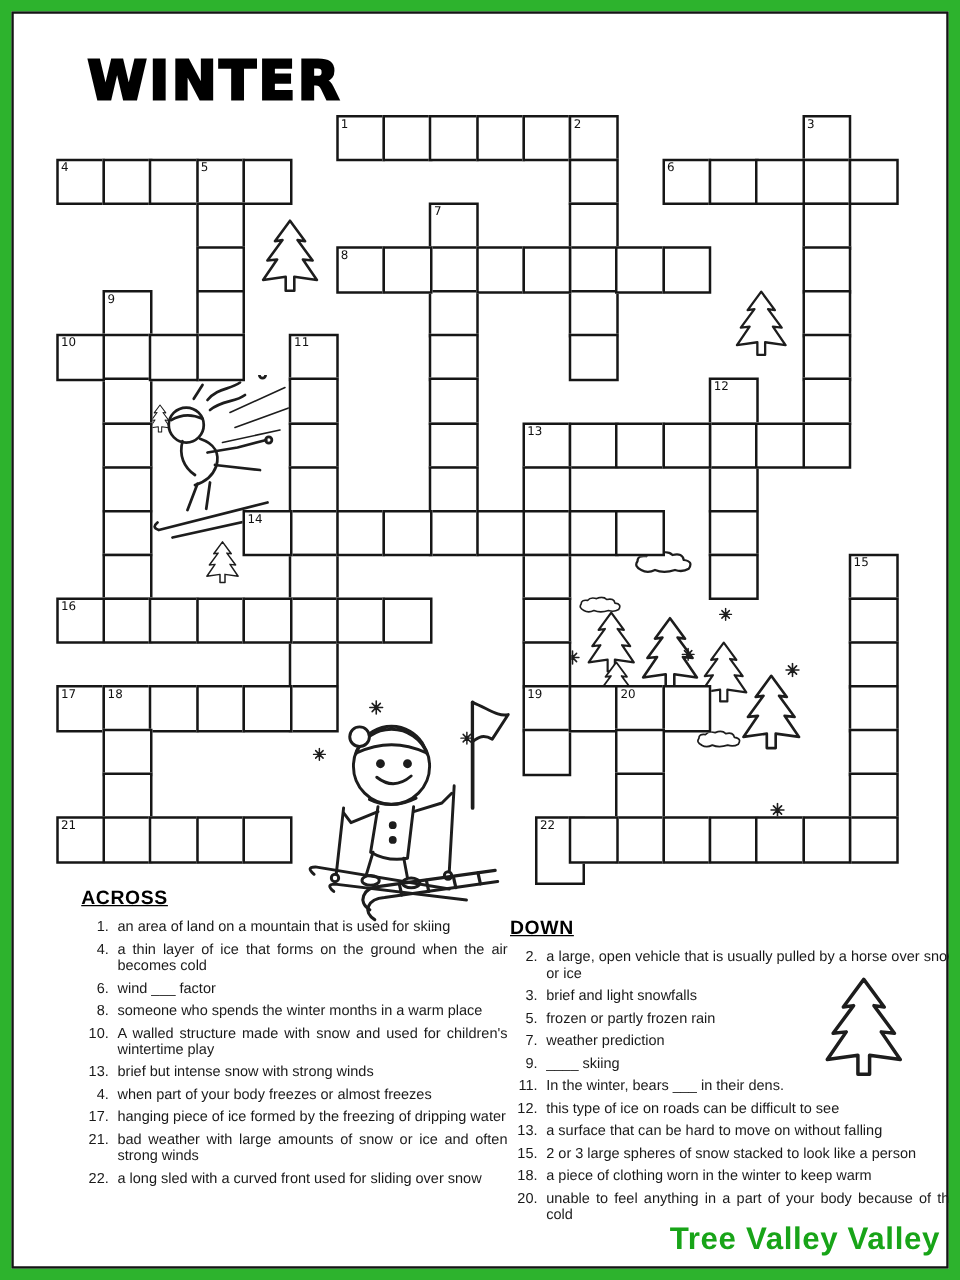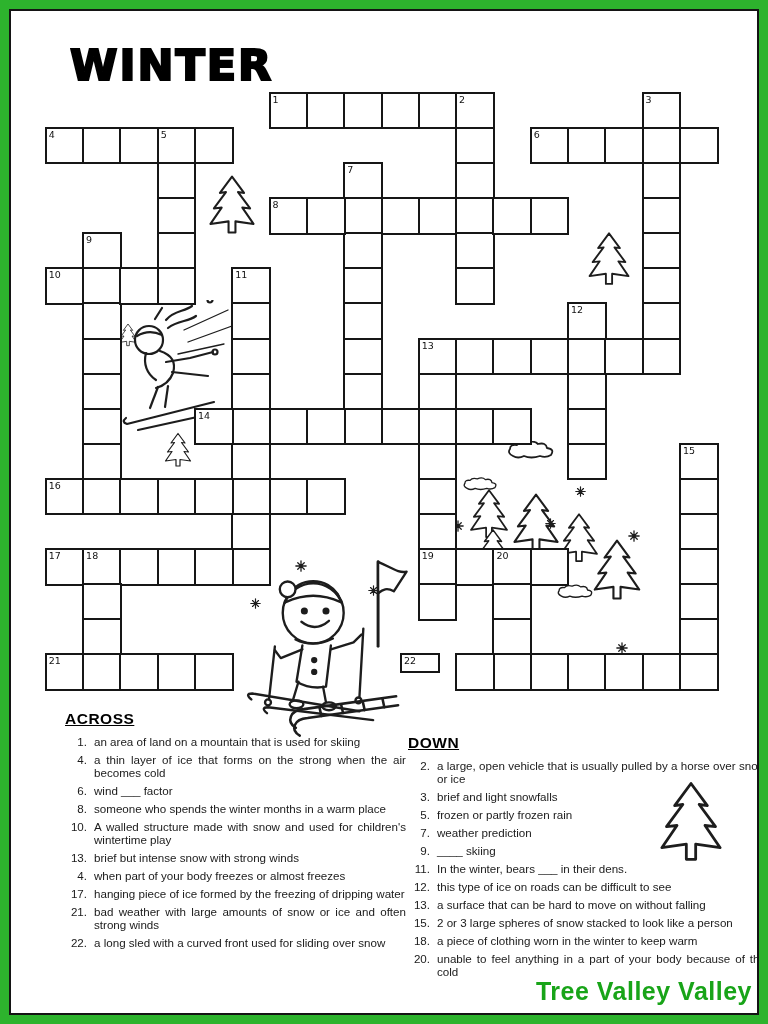--- a/index.html
+++ b/index.html
@@ -366,40 +366,40 @@
       <div class="cell" style="left: 529.7px; top: 548.1px; width: 39.7px; height: 37.5px; border-color: rgb(22, 22, 22);"></div>
       <div class="cell" style="left: 492.4px; top: 583.2px; width: 39.7px; height: 37.5px; border-color: rgb(22, 22, 22);"></div>
       <div class="cell" style="left: 492.4px; top: 618.3px; width: 39.7px; height: 37.5px; border-color: rgb(22, 22, 22);"></div>
       <div class="cell" style="left: 492.4px; top: 653.4px; width: 39.7px; height: 37.5px; border-color: rgb(22, 22, 22);"></div>
       <div class="cell" style="left: 44.8px; top: 653.4px; width: 39.7px; height: 37.5px; border-color: rgb(22, 22, 22);">
         <span class="cellnum">21</span>
       </div>
       <div class="cell" style="left: 119.4px; top: 653.4px; width: 39.7px; height: 37.5px; border-color: rgb(22, 22, 22);"></div>
       <div class="cell" style="left: 156.7px; top: 653.4px; width: 39.7px; height: 37.5px; border-color: rgb(22, 22, 22);"></div>
       <div class="cell" style="left: 194px; top: 653.4px; width: 39.7px; height: 37.5px; border-color: rgb(22, 22, 22);"></div>
-      <div class="cell" style="left: 400px; top: 653.4px; width: 39.7px; height: 20px; border-color: rgb(22, 22, 22);">
+      <div class="cell" style="left: 428px; top: 653.4px; width: 39.7px; height: 55px; border-color: rgb(22, 22, 22);">
         <span class="cellnum">22</span>
       </div>
       <div class="cell" style="left: 455.1px; top: 653.4px; width: 39.7px; height: 37.5px; border-color: rgb(22, 22, 22);"></div>
       <div class="cell" style="left: 529.7px; top: 653.4px; width: 39.7px; height: 37.5px; border-color: rgb(22, 22, 22);"></div>
       <div class="cell" style="left: 567px; top: 653.4px; width: 39.7px; height: 37.5px; border-color: rgb(22, 22, 22);"></div>
       <div class="cell" style="left: 604.3px; top: 653.4px; width: 39.7px; height: 37.5px; border-color: rgb(22, 22, 22);"></div>
       <div class="cell" style="left: 641.6px; top: 653.4px; width: 39.7px; height: 37.5px; border-color: rgb(22, 22, 22);"></div>
     </div>
 
   <section class="clues across">
     <h2>ACROSS</h2>
     <ol id="across-list">
         <li class="clue">
           <span class="n">1.</span>
           <span class="t">an area of land on a mountain that is used for skiing</span>
         </li>
         <li class="clue">
           <span class="n">4.</span>
-          <span class="t">a thin layer of ice that forms on the strong when the air becomes cold</span>
+          <span class="t">a thin layer of ice that forms on the ground when the air becomes cold</span>
         </li>
         <li class="clue">
           <span class="n">6.</span>
           <span class="t">wind ___ factor</span>
         </li>
         <li class="clue">
           <span class="n">8.</span>
           <span class="t">someone who spends the winter months in a warm place</span>
         </li>
         <li class="clue">

